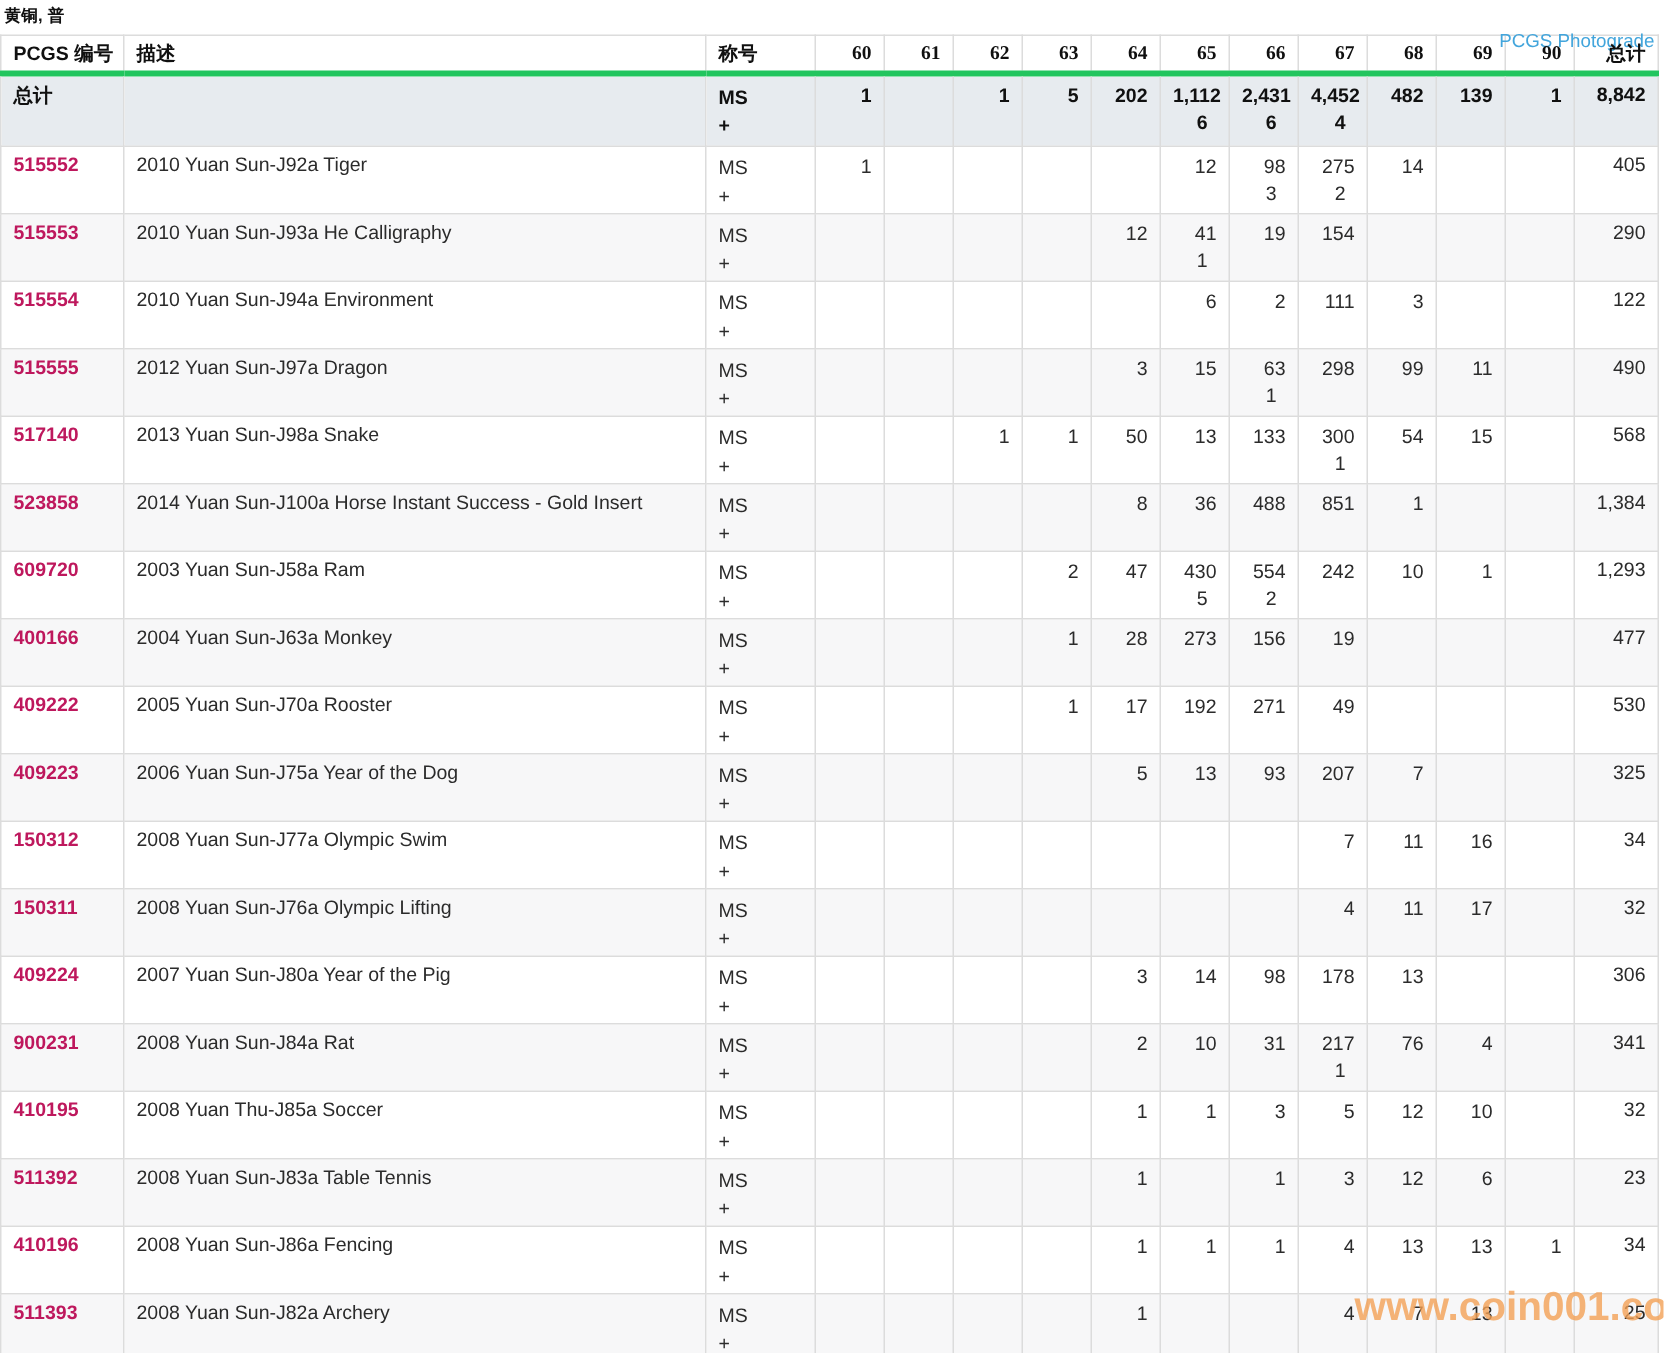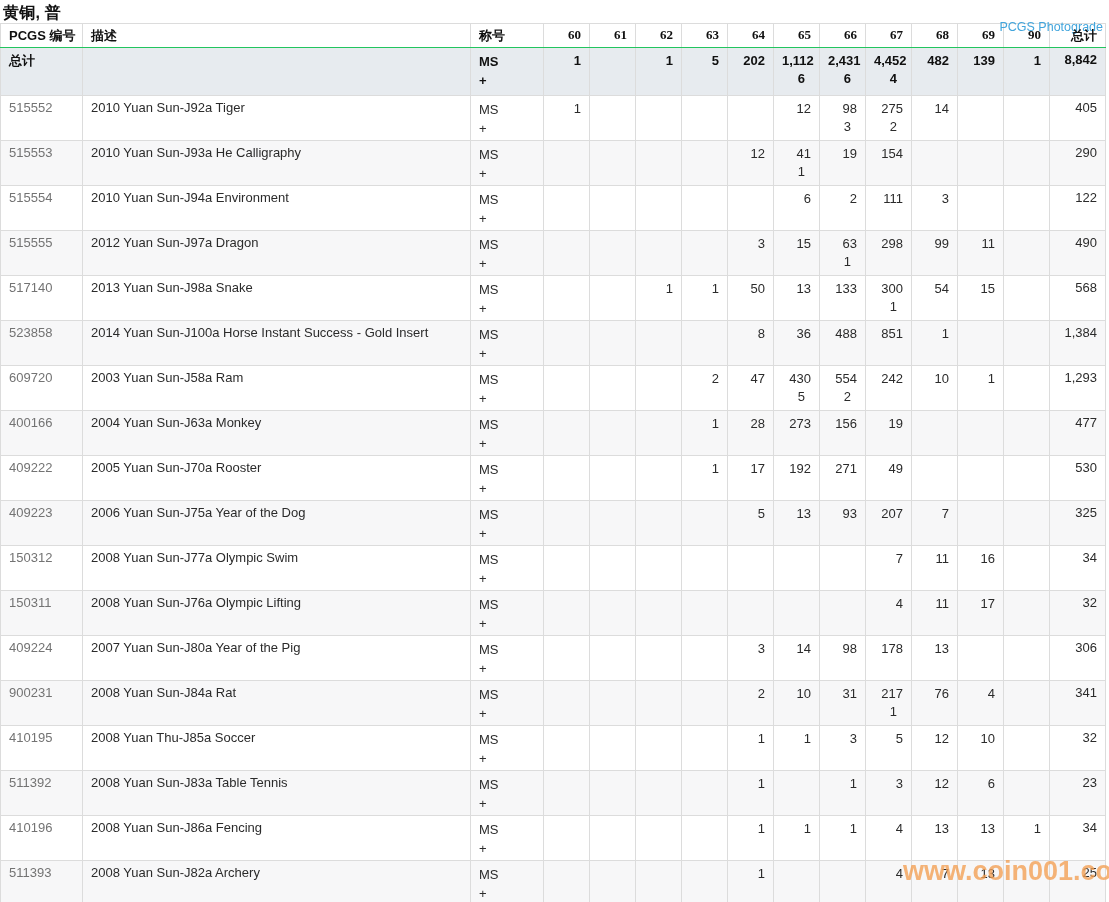--- a/index.html
+++ b/index.html
@@ -6,47 +6,47 @@
   body{
     width:1109px;height:902px;overflow:hidden;position:relative;
     background:#ffffff;
     font-family:"Liberation Sans","DejaVu Sans",sans-serif;
     -webkit-font-smoothing:antialiased;
   }
   .topbar{
     display:flex;justify-content:space-between;align-items:flex-start;
     padding:3px 6px 0 3px;height:23px;box-sizing:border-box;
   }
-  .page-title{font-size:16px;font-weight:bold;color:#111;letter-spacing:0.2px;}
+  .page-title{font-size:11px;font-weight:bold;color:#111;letter-spacing:0.2px;}
   .photograde-link{font-size:12.5px;color:#42a5dc;text-decoration:none;margin-top:17px;}
   table.pop{
     border-collapse:collapse;table-layout:fixed;width:1105px;margin-left:0;
     border-top:1px solid #8e8e8e;
   }
   table.pop col.c-num{width:82px;}
   table.pop col.c-desc{width:388px;}
   table.pop col.c-des{width:73px;}
   table.pop col.c-g{width:46px;}
   table.pop col.c-tot{width:56px;}
   th,td{
     border:1px solid #dcdcdc;vertical-align:top;box-sizing:border-box;
     font-size:13px;color:#2b2b2b;padding:4px 8px 0 8px;overflow:hidden;
   }
   thead th{
     height:24px;padding:3px 8px 2px 8px;font-weight:bold;color:#101010;
-    text-align:left;background:#fff;border-bottom:1px solid #22c55e;white-space:nowrap;
+    text-align:left;background:#fff;border-bottom:4px solid #22c55e;white-space:nowrap;
   }
   thead th.num{text-align:right;font-family:Liberation Serif, serif;}
   tr.total-row td{
     background:#e7ebef;font-weight:bold;height:48px;color:#101010;
   }
   tr.data-row td{height:45px;background:#fff;}
   tr.data-row.alt td{background:#f7f7f8;}
   td.num,th.num{text-align:right;}
-  .pcgs-link{color:#737373;text-decoration:none;cursor:pointer;}
+  .pcgs-link{color:#be185d;text-decoration:none;cursor:pointer;font-weight:bold;}
   .des-line{line-height:19px;}
   .g-line1{line-height:18px;white-space:nowrap;}
   .g-line2{line-height:18px;white-space:nowrap;padding-right:6px;}
   .watermark{
     position:absolute;left:903px;top:856px;width:200px;
     font-size:27px;font-weight:bold;color:rgba(243,160,85,0.8);
     letter-spacing:0px;pointer-events:none;z-index:5;white-space:nowrap;
   }
 </style>
 </head>

